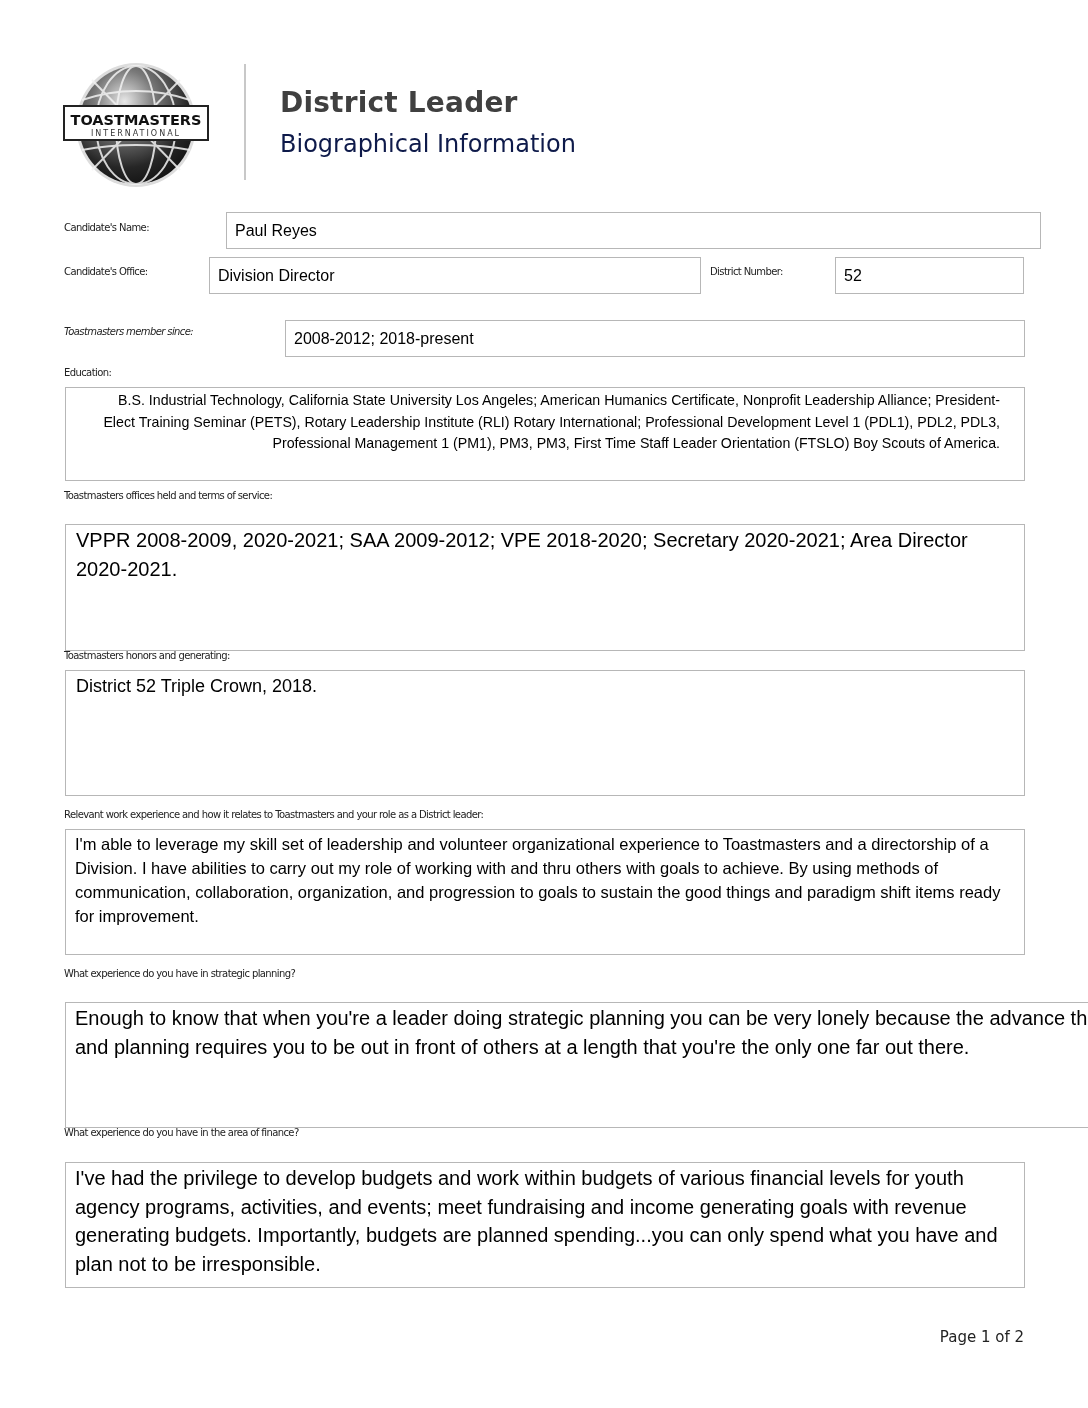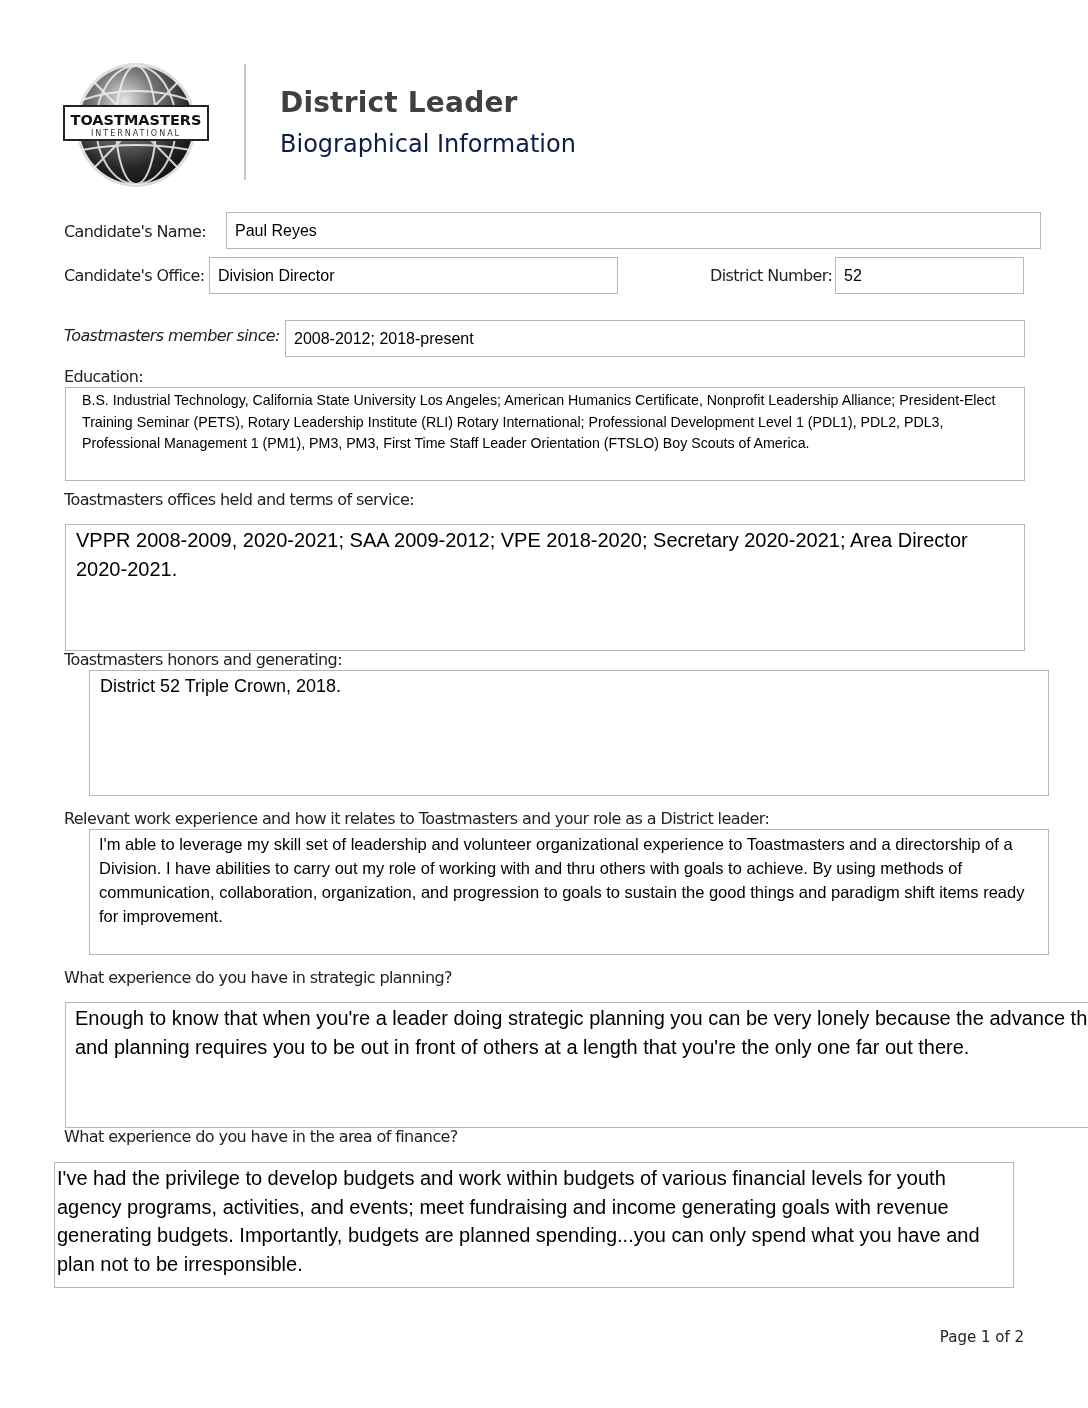--- a/index.html
+++ b/index.html
@@ -4,26 +4,26 @@
 <style>
   * { box-sizing: border-box; margin: 0; padding: 0; }
   html, body { width: 1088px; height: 1408px; background: #ffffff; }
   body { position: relative; font-family: "DejaVu Sans", sans-serif; color: #1a1a1a; }
 
   .logo { position: absolute; left: 62px; top: 62px; width: 148px; height: 126px; }
   .header-divider { position: absolute; left: 244px; top: 64px; width: 2px; height: 116px; background: #c8c8c8; }
   .title { position: absolute; left: 280px; top: 86px; font-family: "DejaVu Sans", sans-serif; font-weight: bold; font-size: 28px; color: #404040; letter-spacing: 0.2px; }
   .subtitle { position: absolute; left: 280px; top: 130px; font-family: "DejaVu Sans", sans-serif; font-size: 24px; color: #0e1a4a; }
 
-  .label { position: absolute; font-family: "DejaVu Sans", sans-serif; font-size: 16px; color: #222; letter-spacing: -0.6px; white-space: nowrap; }
+  .label { position: absolute; font-family: "DejaVu Sans", sans-serif; font-size: 10px; color: #222; letter-spacing: -0.6px; white-space: nowrap; }
   .field { position: absolute; border: 1.5px solid #b7b7b7; background: #fff; font-family: "Liberation Sans", sans-serif; color: #000; overflow: hidden; }
   .field.single { padding: 0 8px; display: flex; align-items: center; font-size: 16px; }
   .field.multi { padding: 4px 8px; }
   .f-small { font-size: 14.2px; line-height: 21.5px; }
-  .f-mid { font-size: 16.5px; line-height: 24px; margin-left: 24px; }
+  .f-mid { font-size: 16.5px; line-height: 24px; }
   .f-large { font-size: 20px; line-height: 28.5px; margin-top: 14px; }
 
   .page-num { position: absolute; right: 64px; top: 1328px; font-family: "DejaVu Sans", sans-serif; font-size: 15px; color: #222; }
 </style>
 </head>
 <body>
 
 <div class="logo">
   <svg width="148" height="126" viewBox="0 0 148 126">
     <defs>
@@ -53,36 +53,36 @@
 <div class="header-divider"></div>
 <div class="title">District Leader</div>
 <div class="subtitle">Biographical Information</div>
 
 <div class="label" style="left:64px; top:222px;">Candidate's Name:</div>
 <div class="field single" style="left:209px; top:212px; width:815px; height:37px;margin-left:17px;">
   <span>Paul Reyes</span>
 </div>
 
 <div class="label" style="left:64px; top:266px;">Candidate's Office:</div>
-<div class="field single" style="left:209px; top:257px; width:409px; height:37px;">
+<div class="field single" style="left:209px; top:257px; width:492px; height:37px;">
   <span>Division Director</span>
 </div>
 
 <div class="label" style="left:710px; top:266px;">District Number:</div>
 <div class="field single" style="left:835px; top:257px; width:189px; height:37px;">
   <span>52</span>
 </div>
 
 <div class="label" style="left:64px; top:326px;font-style:italic;">Toastmasters member since:</div>
 <div class="field single" style="left:285px; top:320px; width:740px; height:37px;">
   <span>2008-2012; 2018-present</span>
 </div>
 
 <div class="label" style="left:64px; top:367px;">Education:</div>
-<div class="field multi f-small" style="left:65px; top:387px; width:960px; height:94px; padding:2px 16px;">
+<div class="field multi f-small" style="left:65px; top:387px; width:960px; height:94px; padding:2px 24px;text-align:right;">
   <span>B.S. Industrial Technology, California State University Los Angeles; American Humanics Certificate, Nonprofit Leadership Alliance; President-Elect Training Seminar (PETS), Rotary Leadership Institute (RLI) Rotary International; Professional Development Level 1 (PDL1), PDL2, PDL3, Professional Management 1 (PM1), PM3, PM3, First Time Staff Leader Orientation (FTSLO) Boy Scouts of America.</span>
 </div>
 
 <div class="label" style="left:64px; top:490px;">Toastmasters offices held and terms of service:</div>
 <div class="field multi f-large" style="left:65px; top:510px; width:960px; height:127px; padding:1px 10px;">
   <span>VPPR 2008-2009, 2020-2021; SAA 2009-2012; VPE 2018-2020; Secretary 2020-2021; Area Director 2020-2021.</span>
 </div>
 
 <div class="label" style="left:64px; top:650px;">Toastmasters honors and generating:</div>
 <div class="field multi f-mid" style="left:65px; top:670px; width:960px; height:126px; padding:3px 10px; font-size:18px;">
@@ -93,17 +93,17 @@
 <div class="field multi f-mid" style="left:65px; top:829px; width:960px; height:126px; padding:2px 9px;">
   <span>I'm able to leverage my skill set of leadership and volunteer organizational experience to Toastmasters and a directorship of a Division. I have abilities to carry out my role of working with and thru others with goals to achieve. By using methods of communication, collaboration, organization, and progression to goals to sustain the good things and paradigm shift items ready for improvement.</span>
 </div>
 
 <div class="label" style="left:64px; top:968px;">What experience do you have in strategic planning?</div>
 <div class="field multi f-large" style="left:65px; top:988px; width:1088px; height:126px; padding:1px 9px;">
   <span>Enough to know that when you're a leader doing strategic planning you can be very lonely because the advance thinking and planning requires you to be out in front of others at a length that you're the only one far out there.</span>
 </div>
 
 <div class="label" style="left:64px; top:1127px;">What experience do you have in the area of finance?</div>
-<div class="field multi f-large" style="left:54px; top:1148px; width:960px; height:126px; padding:1px 2px;">
+<div class="field multi f-large" style="left:65px; top:1148px; width:960px; height:126px; padding:1px 9px;">
   <span>I've had the privilege to develop budgets and work within budgets of various financial levels for youth agency programs, activities, and events; meet fundraising and income generating goals with revenue generating budgets. Importantly, budgets are planned spending...you can only spend what you have and plan not to be irresponsible.</span>
 </div>
 
 <div class="page-num">Page 1 of 2</div>
 
 </body></html>

